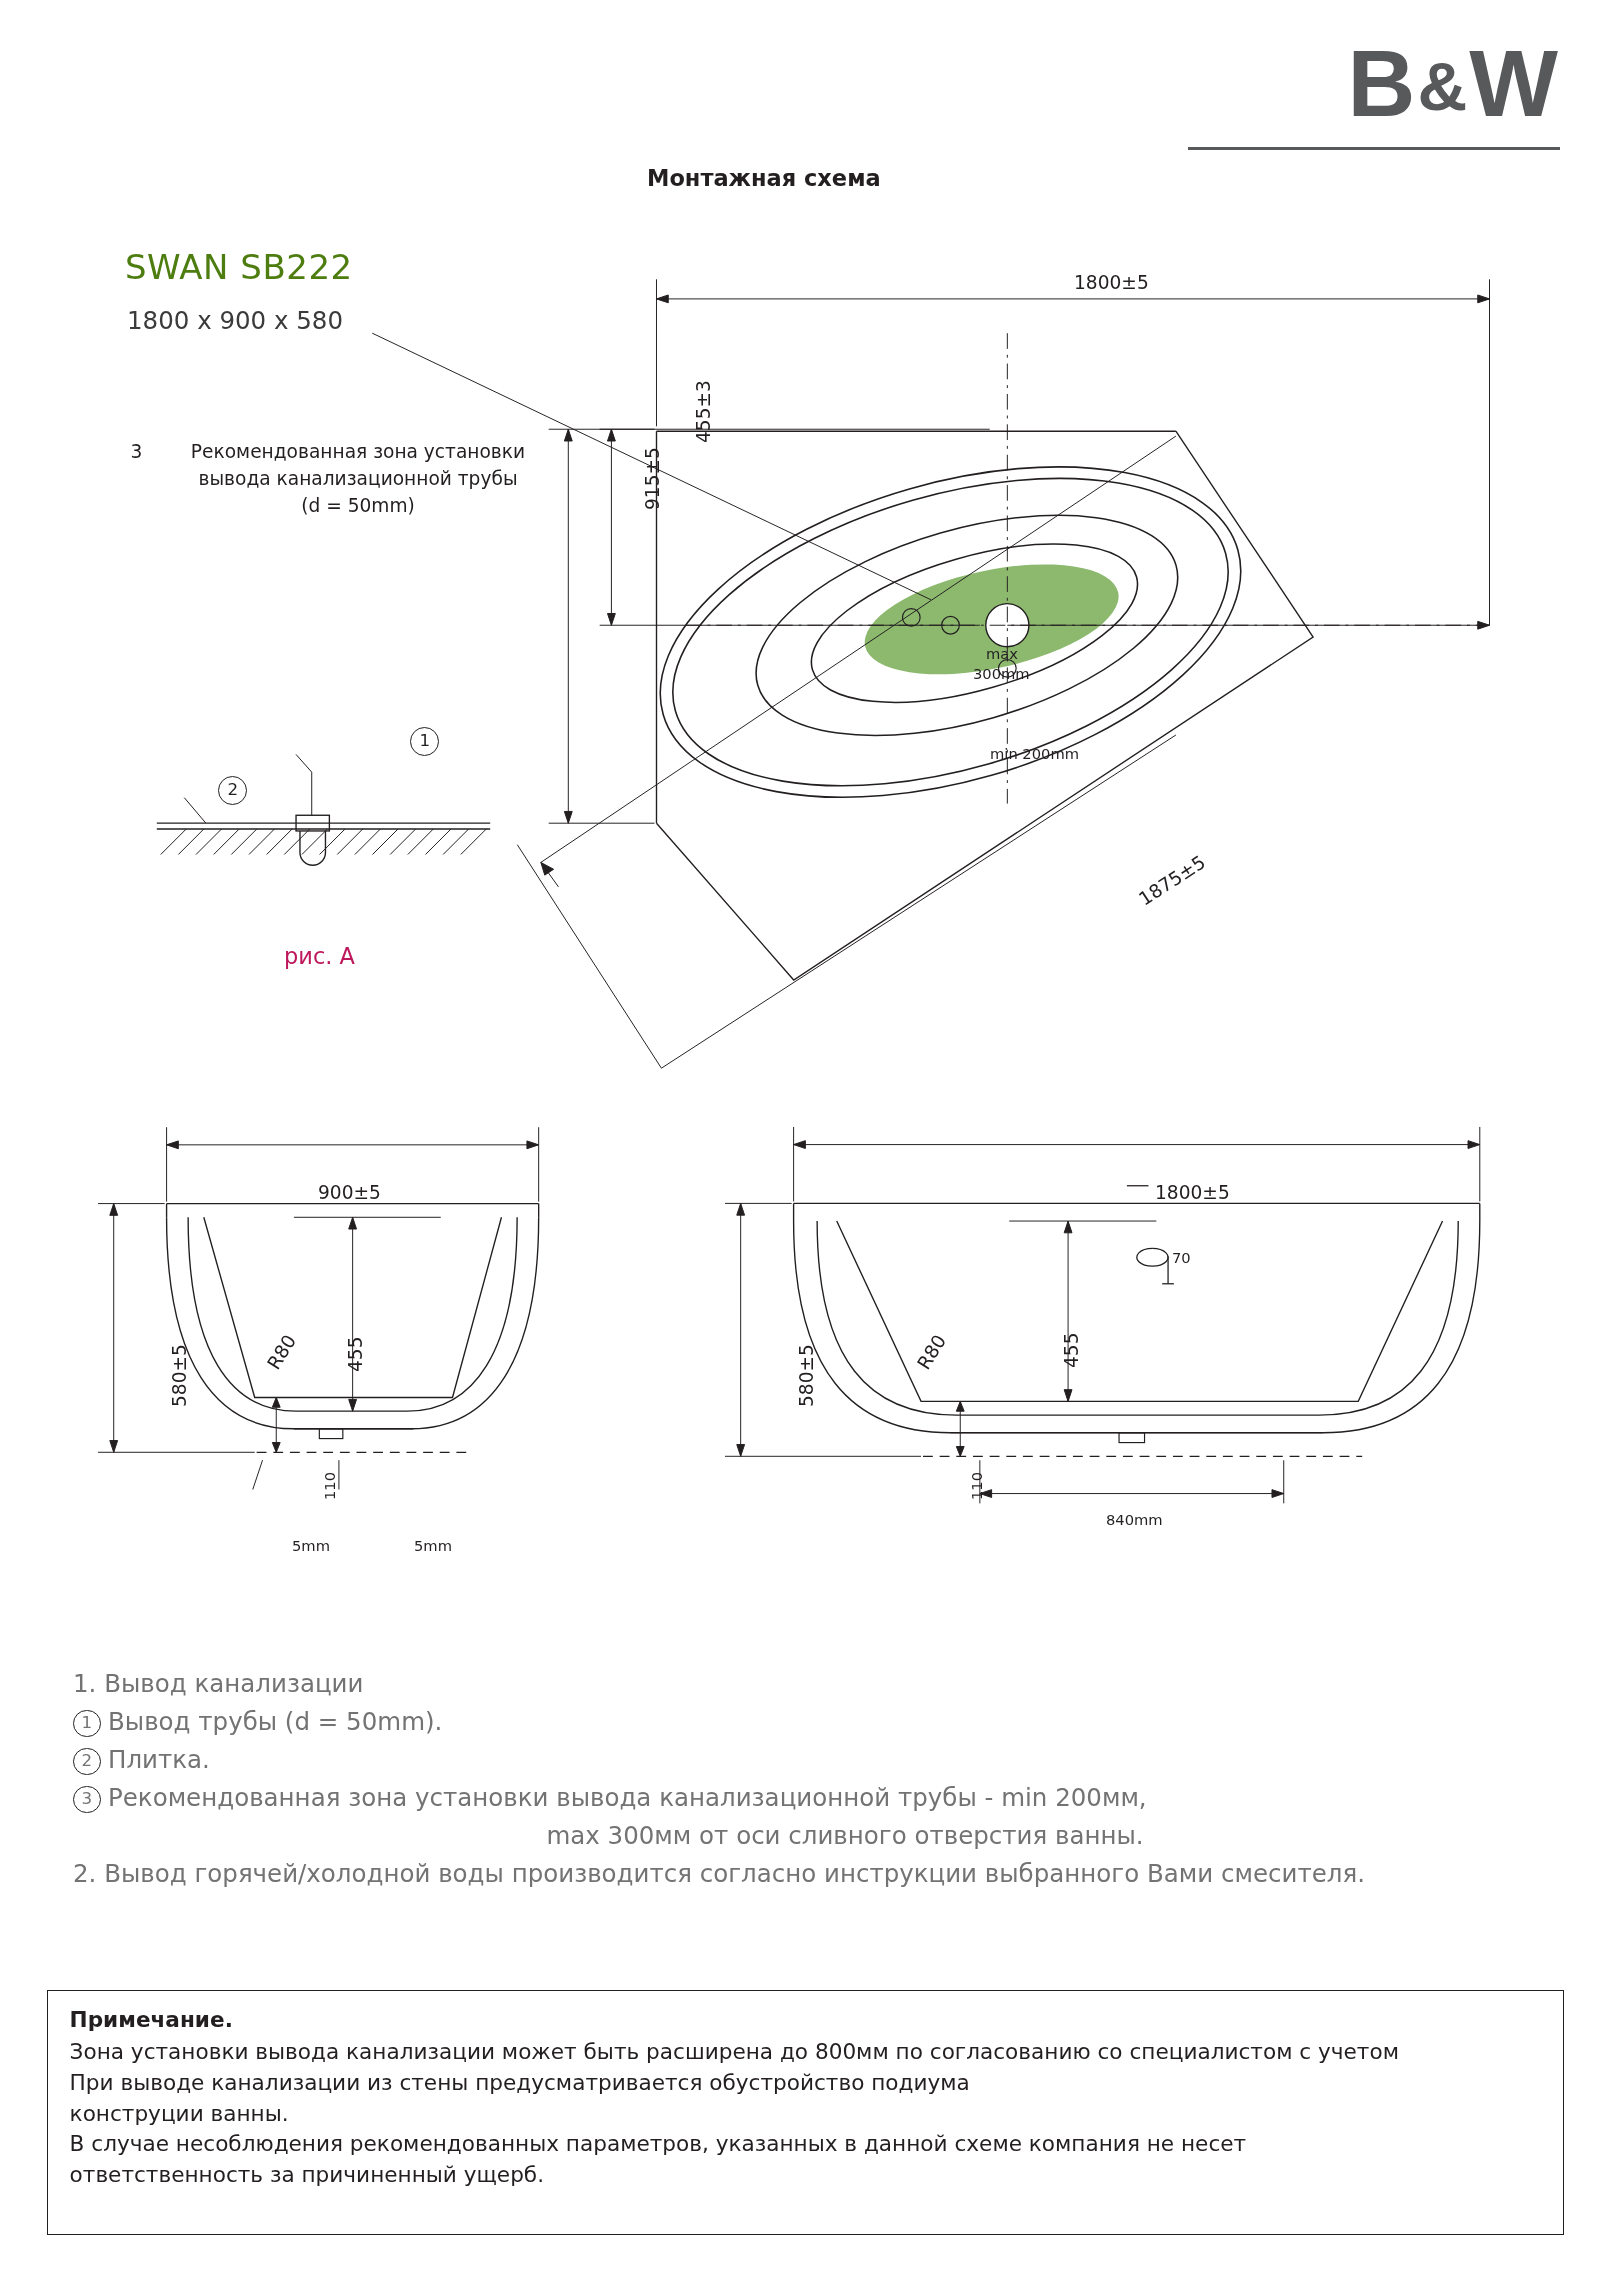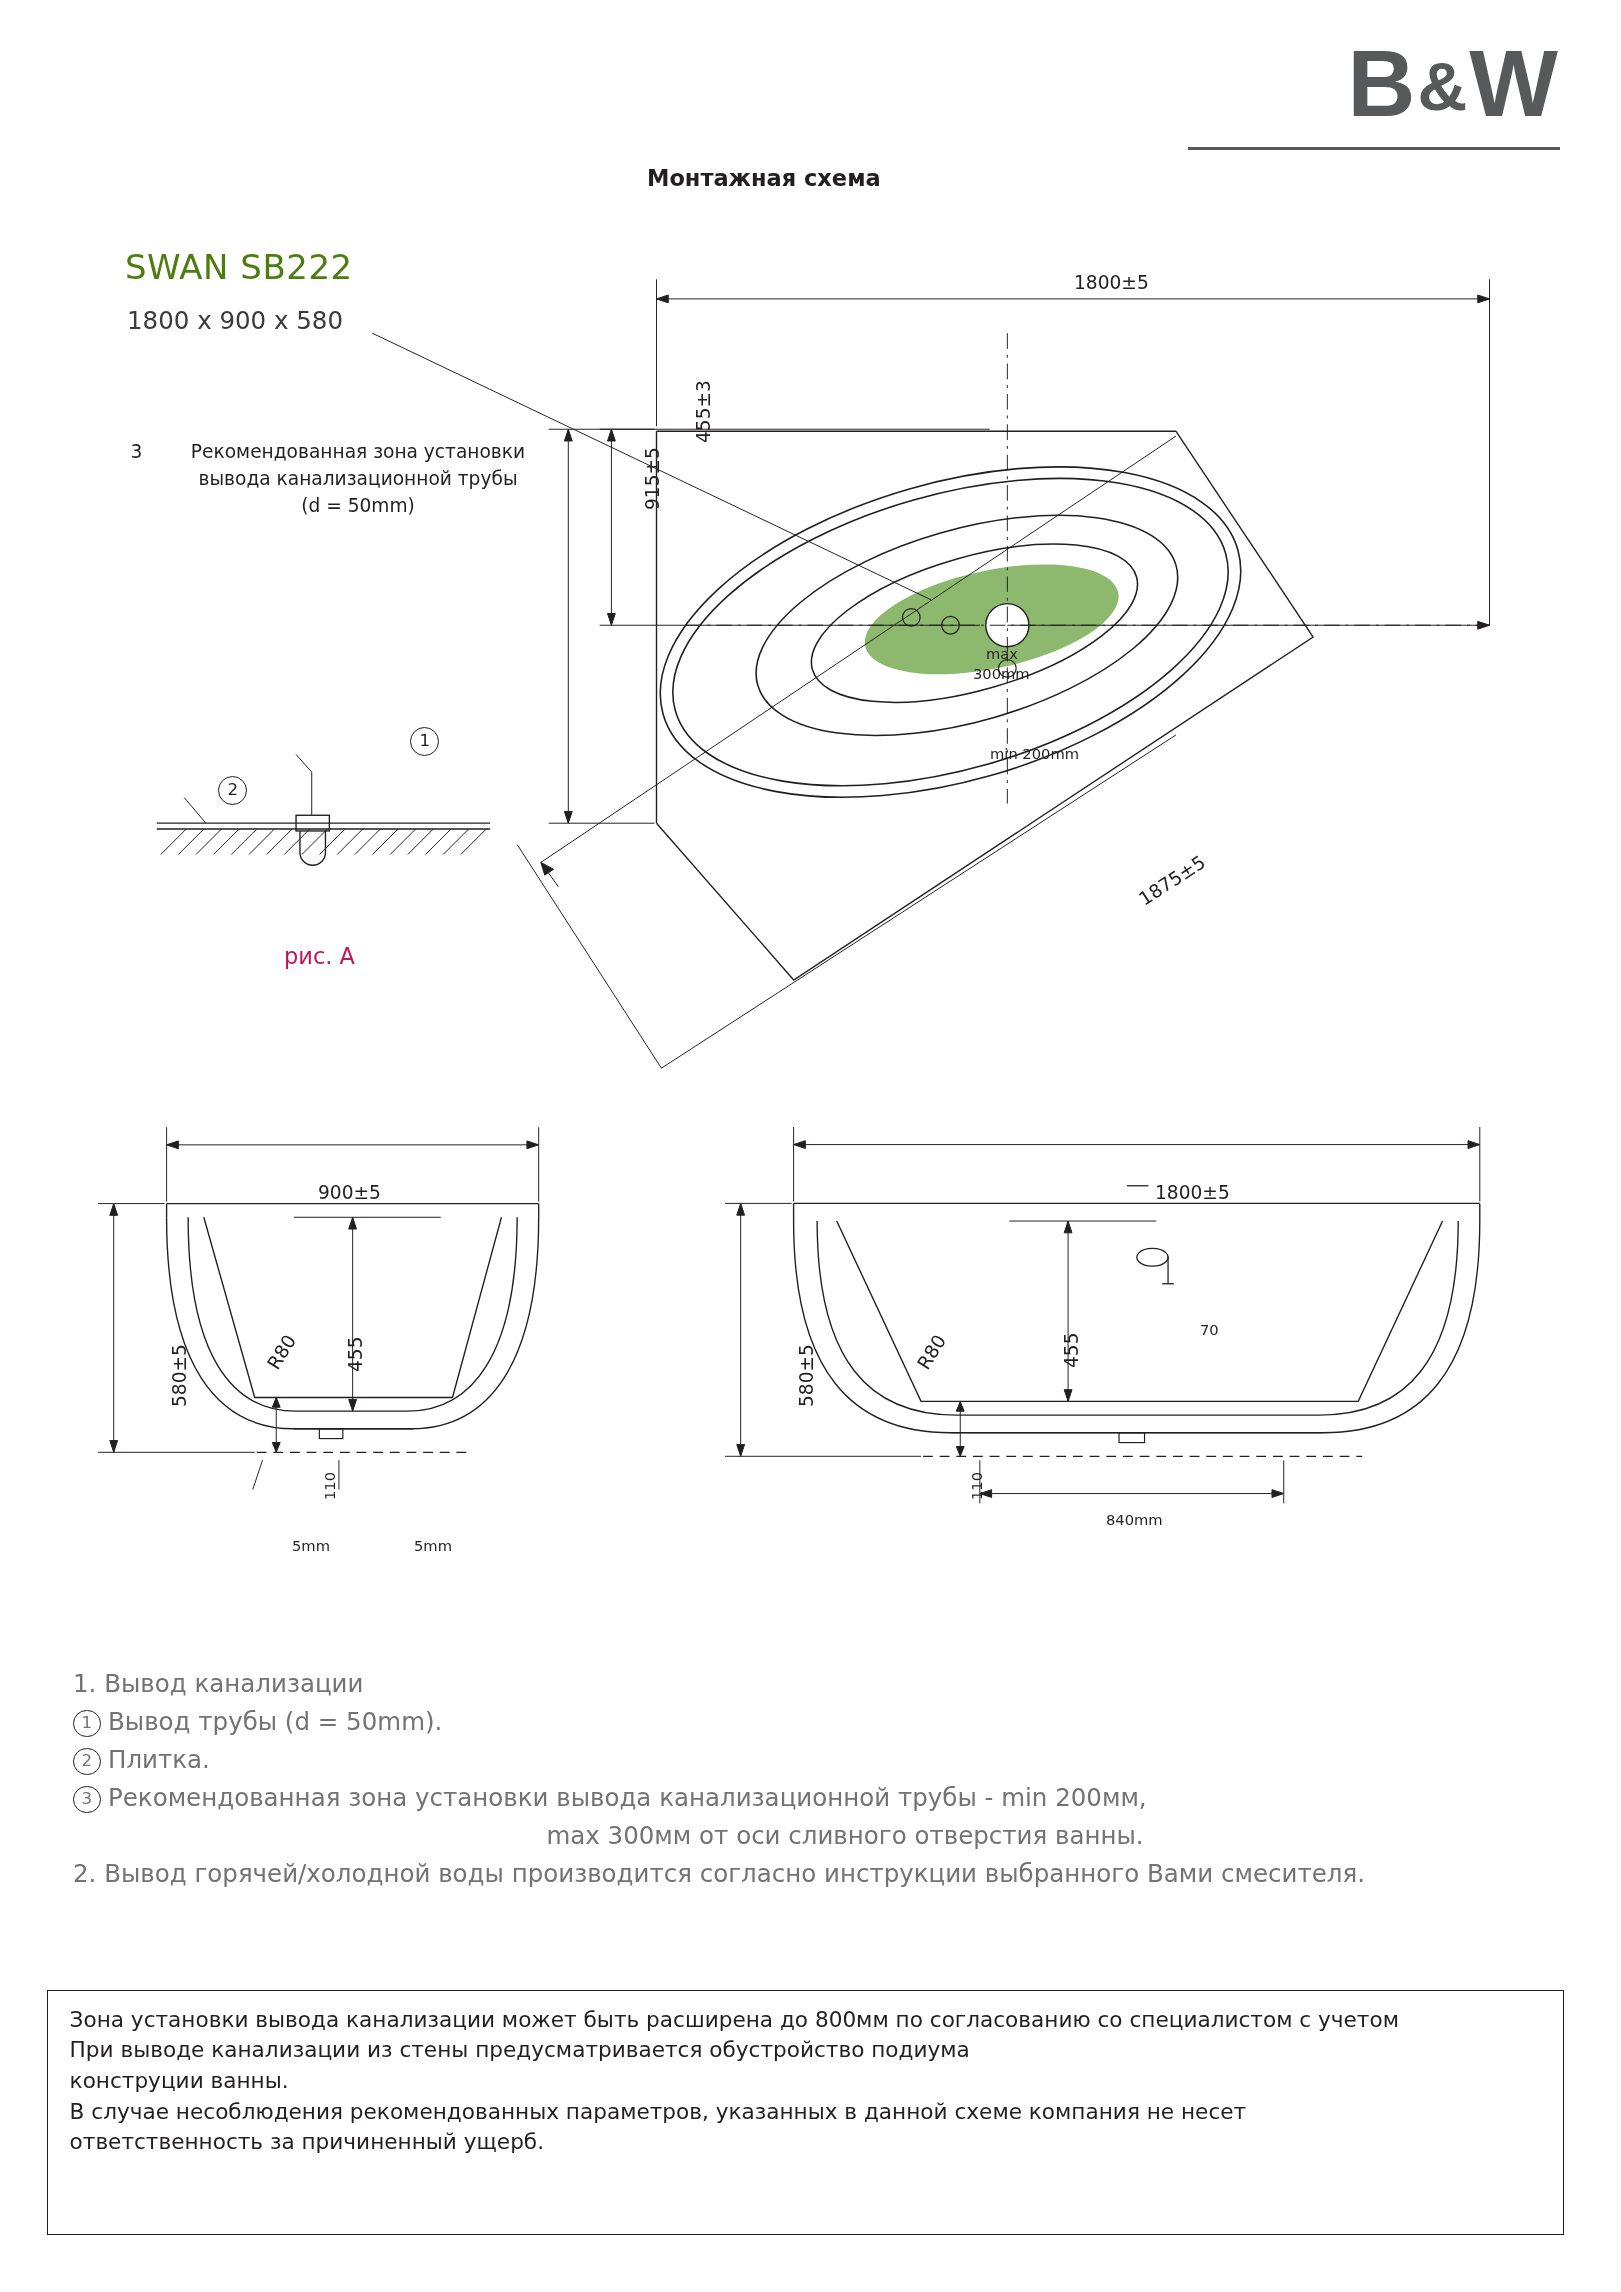--- a/index.html
+++ b/index.html
@@ -397,41 +397,42 @@
         <path d="M520 334 l-12 -4 v8 z" fill="#231f20"></path>
       </g>
     </svg>
   </div>
   <div class="lbl" style="left:1155px; top:1182px;">1800±5</div>
   <div class="lbl vert" style="left:796px; top:1407px;">580±5</div>
   <div class="lbl vert" style="left:1061px; top:1368px;">455</div>
   <div class="lbl" style="left:913px; top:1362px; transform:rotate(-58deg); transform-origin:0 0;">R80</div>
   <div class="lbl small vert" style="left:968px; top:1500px;">110</div>
   <div class="lbl small" style="left:1106px; top:1511px;">840mm</div>
-  <div class="lbl small" style="left:1172px; top:1321px;margin-left:28px;">70</div>
+  <div class="lbl small" style="left:1172px; top:1249px;">70</div>
 
   <div class="notes">
     <p>1. Вывод канализации</p>
     <p class="indent">
       <span class="circnum">1</span>
       <span>Вывод трубы (d = 50mm).</span>
     </p>
     <p class="indent">
       <span class="circnum">2</span>
       <span>Плитка.</span>
     </p>
     <p class="indent">
       <span class="circnum">3</span>
       <span>Рекомендованная зона установки вывода канализационной трубы - min 200мм,</span>
     </p>
     <p style="padding-left:35px;text-align:center;">max 300мм от оси сливного отверстия ванны.</p>
     <p>2. Вывод горячей/холодной воды производится согласно инструкции выбранного Вами смесителя.</p>
   </div>
 
   <div class="remark">
+    <p class="rt">Примечание.</p>
     <p>Зона установки вывода канализации может быть расширена до 800мм по согласованию со специалистом с учетом</p>
     <p>При выводе канализации из стены предусматривается обустройство подиума</p>
     <p>конструции ванны.</p>
     <p>В случае несоблюдения рекомендованных параметров, указанных в данной схеме компания не несет</p>
     <p>ответственность за причиненный ущерб.</p>
   </div>
 
 </div>
 
 

